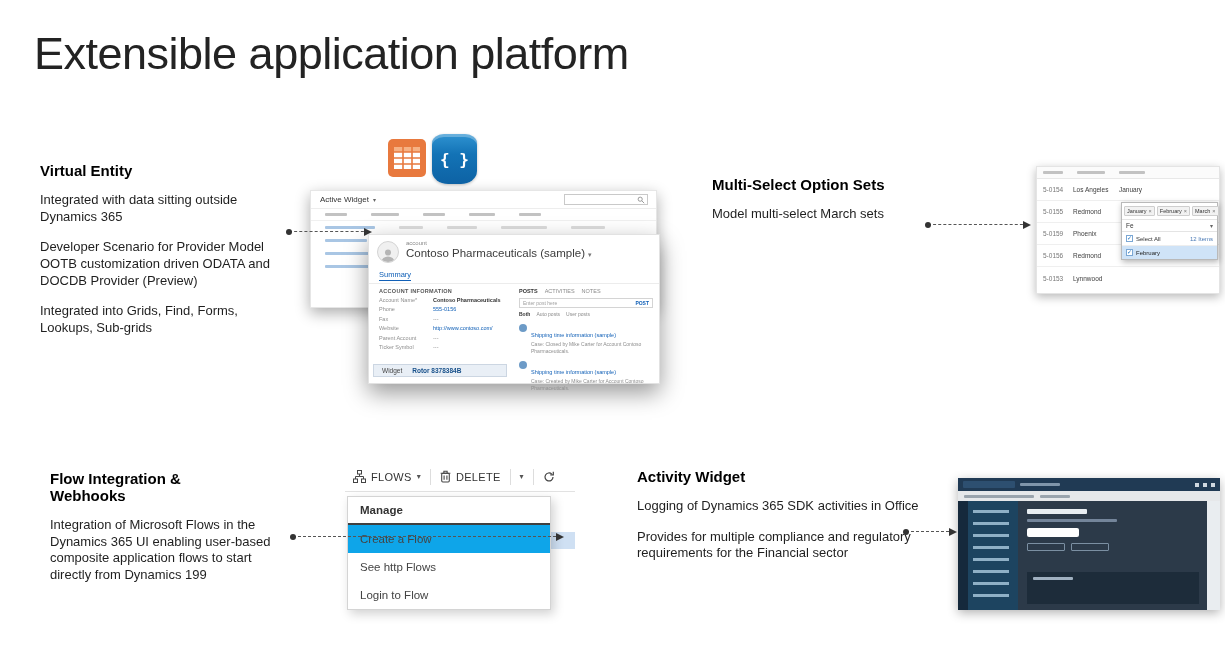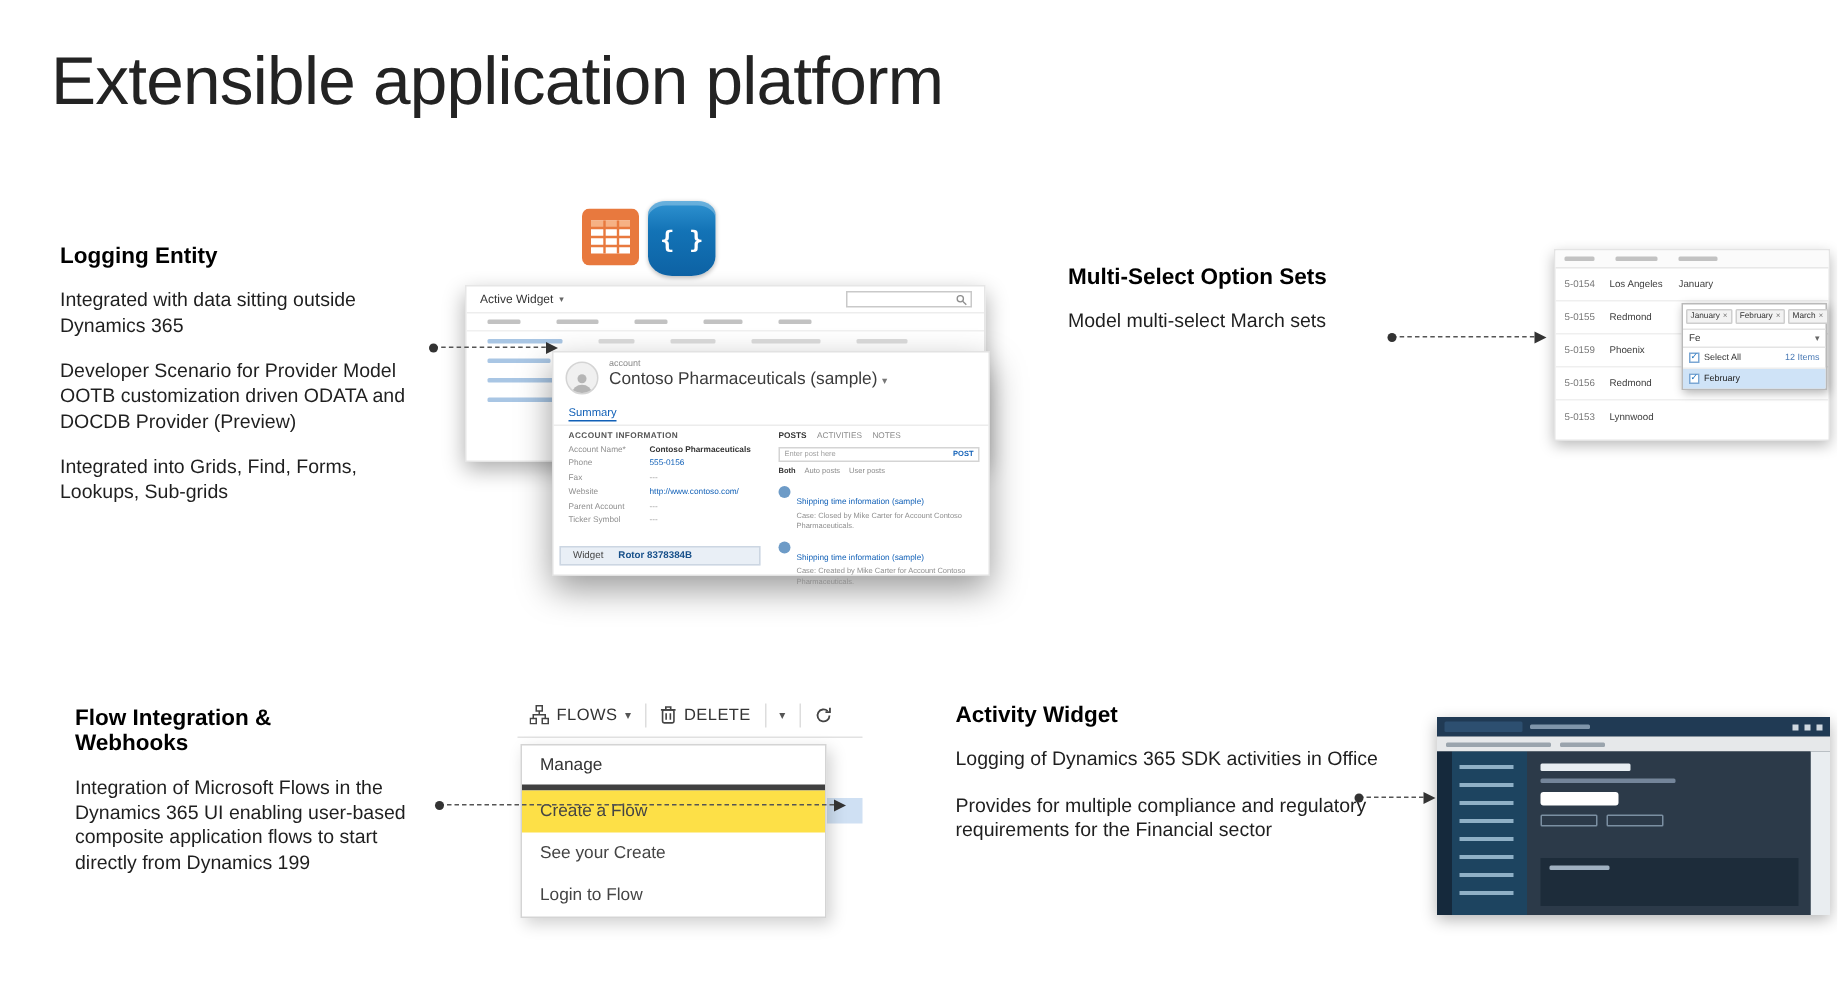--- a/index.html
+++ b/index.html
@@ -94,23 +94,23 @@
   .cb{display:inline-flex;width:7px;height:7px;border:1px solid #7ba7d4;background:#fff;color:#1a6fbd;font-size:6px;line-height:5px;align-items:center;justify-content:center;flex:none}
 
   
   .flow-shot{position:absolute;left:345px;top:462px;width:230px;height:152px;z-index:2}
   .flow-toolbar{display:flex;align-items:center;height:30px;background:#fff;border-bottom:1px solid #e2e2e2;gap:9px;padding:0 8px}
   .tb-btn{display:inline-flex;align-items:center;gap:5px;font-size:11px;letter-spacing:.3px;color:#333}
   .tb-btn .chev{font-size:8px;color:#555}
   .tb-sep{width:1px;height:16px;background:#ddd}
   .flow-remnant{position:absolute;right:0;top:70px;width:24px;height:17px;background:#cfe0f3}
   .flow-menu{position:absolute;left:2px;top:34px;width:204px;background:#fff;border:1px solid #d4d4d4;box-shadow:3px 4px 10px rgba(0,0,0,.18)}
-  .fm-head{font-size:11.5px;font-weight:normal;color:#333;padding:7px 12px;border-bottom:4px solid #404040}
+  .fm-head{font-size:11.5px;font-weight:bold;color:#333;padding:7px 12px;border-bottom:2px solid #404040}
   .fm-item{font-size:11.5px;color:#444;padding:8px 12px}
-  .fm-item.hl{background:#fde047}
+  .fm-item.hl{background:#0ea5e9}
 
   
   .act-shot{position:absolute;left:958px;top:478px;width:262px;height:132px;box-shadow:0 3px 10px rgba(0,0,0,.3);z-index:2;background:#2c3a49}
   .act-titlebar{height:13px;background:#203a54;display:flex;align-items:center;padding:0 5px;gap:5px}
   .act-tab{width:52px;height:7px;background:#2d4f70;border-radius:1px}
   .tb-txt{width:40px;height:3px;background:#7f95aa;border-radius:1px}
   .act-controls{margin-left:auto;display:flex;gap:4px}
   .act-controls i{display:block;width:4px;height:4px;background:#cfd8e0}
   .act-addressbar{height:10px;background:#e6e8ea;display:flex;align-items:center;gap:6px;padding:0 6px}
   .ab-bar{width:70px;height:3px;background:#9aa4ad;border-radius:1px}
@@ -131,21 +131,21 @@
   .act-right{width:13px;background:#e9edf0}
 </style>
 </head>
 <body>
 
 <div class="slide">
 
   <h1 class="slide-title">Extensible application platform</h1>
 
   <div class="txt ve-txt">
-    <h2>Logging Entity</h2>
+    <h2>Virtual Entity</h2>
     <p>Integrated with data sitting outside Dynamics 365</p>
     <p>Developer Scenario for Provider Model OOTB customization driven ODATA and DOCDB Provider (Preview)</p>
     <p>Integrated into Grids, Find, Forms, Lookups, Sub-grids</p>
   </div>
 
   <div class="txt ms-txt">
     <h2>Multi-Select Option Sets</h2>
     <p>Model multi-select March sets</p>
   </div>
 
@@ -397,21 +397,21 @@
         <svg width="12" height="12" viewBox="0 0 12 12">
             <path d="M10 6a4 4 0 1 1-1.2-2.9" fill="none" stroke="#444" stroke-width="1.2"></path>
             <path d="M10.3 0.8v3h-3" fill="none" stroke="#444" stroke-width="1.2"></path>
           </svg>
       </span>
     </div>
     <div class="flow-remnant"></div>
     <div class="flow-menu">
       <div class="fm-head">Manage</div>
       <div class="fm-item hl">Create a Flow</div>
-      <div class="fm-item">See your Create</div>
+      <div class="fm-item">See http Flows</div>
       <div class="fm-item">Login to Flow</div>
     </div>
   </div>
 
   <div class="act-shot">
     <div class="act-titlebar">
       <span class="act-tab"></span>
       <span class="tb-txt"></span>
       <span class="act-controls">
           <i></i>

